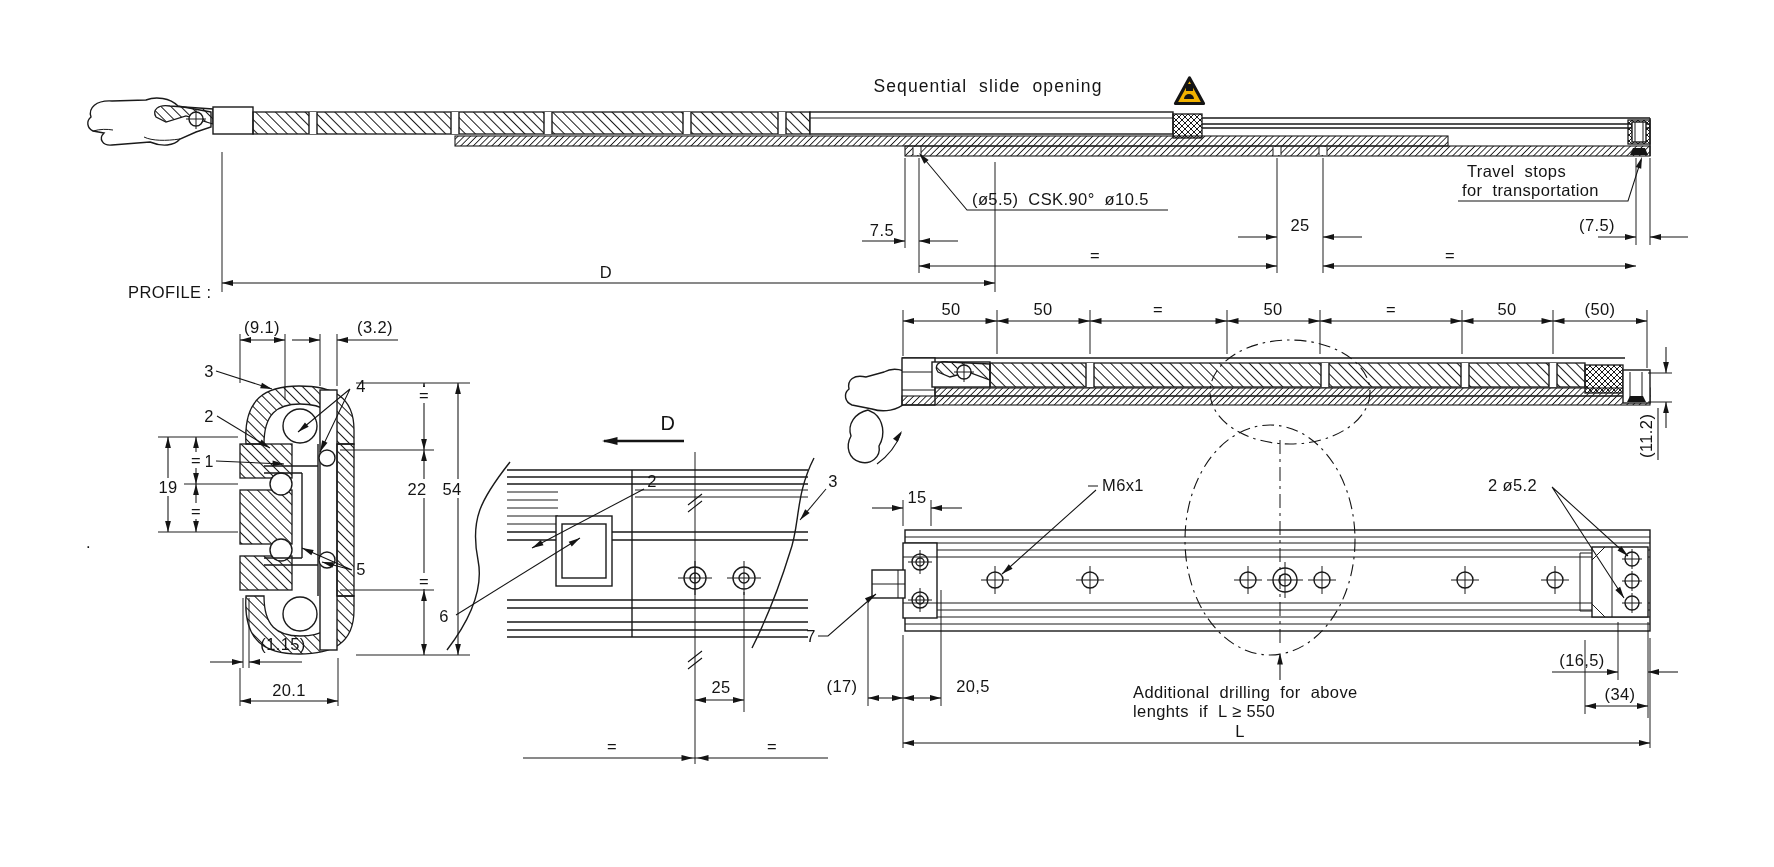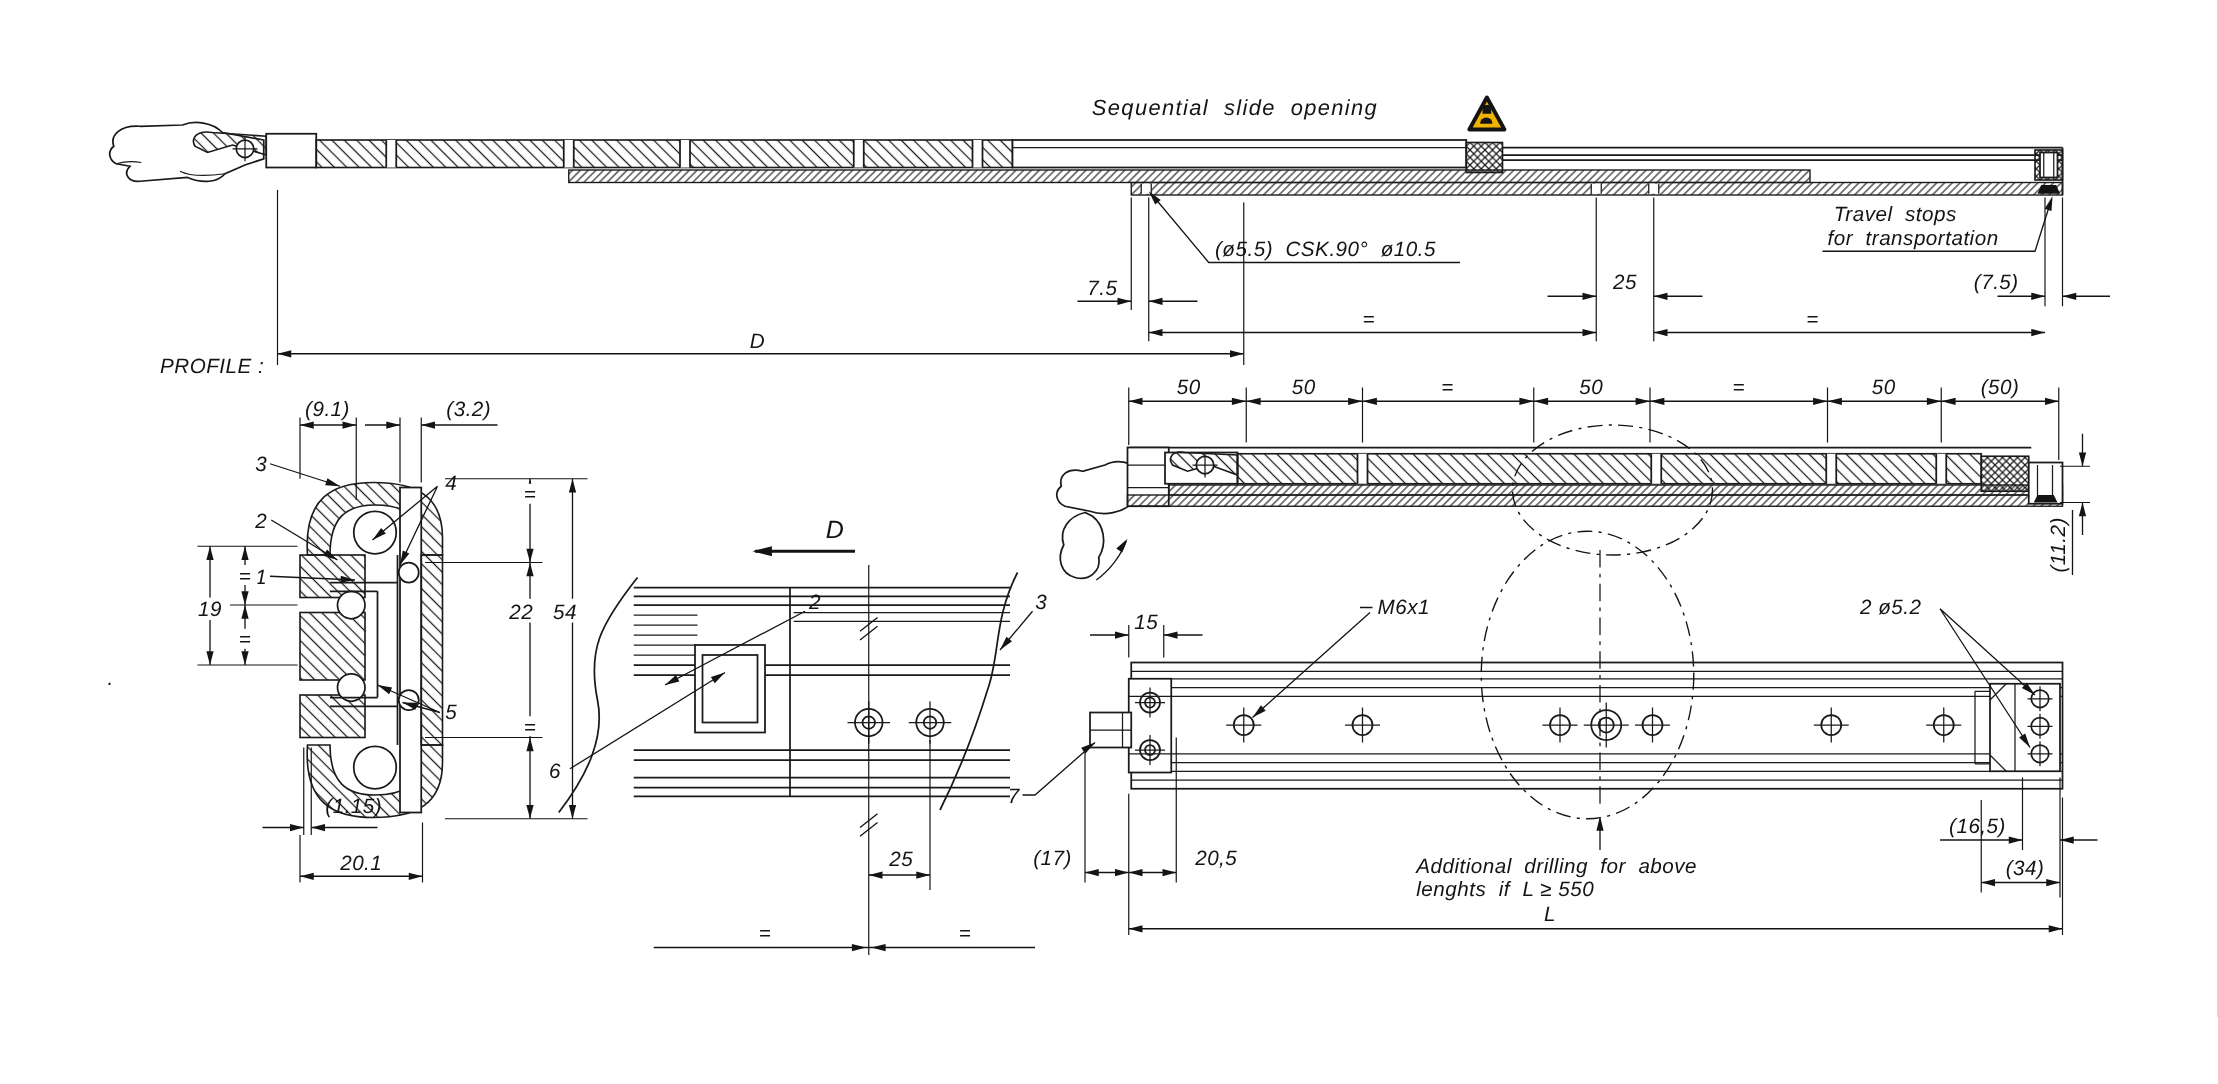--- a/index.html
+++ b/index.html
@@ -1,16 +1,16 @@
 <!DOCTYPE html>
 <html><head>
 <meta charset="utf-8">
 <style>
   html,body{margin:0;padding:0;background:#fff;}
-  .page{width:1774px;height:867px;position:relative;background:#0f766e;overflow:hidden;font-style:italic;}
+  .page{width:1774px;height:867px;position:relative;background:#b91c1c;overflow:hidden;}
   svg text{font-family:"Liberation Sans","DejaVu Sans",sans-serif;font-size:16.5px;fill:#141414;letter-spacing:.4px;}
   svg text.note{font-size:17.5px;letter-spacing:1.1px;}
   svg text.big{font-size:20px;}
   .ln{stroke:#1a1a1a;stroke-width:1.4;fill:none;}
   .lw{stroke:#1a1a1a;stroke-width:1.4;fill:#fff;}
   .tn{stroke:#1a1a1a;stroke-width:1;fill:none;}
   .dm{stroke:#141414;stroke-width:1.05;fill:none;}
   .ex{stroke:#141414;stroke-width:.95;fill:none;}
   .ct{stroke:#141414;stroke-width:1;fill:none;stroke-dasharray:14 5 3 5;}
   .el{stroke:#141414;stroke-width:1.1;fill:none;stroke-dasharray:12 5 2.5 5;}

